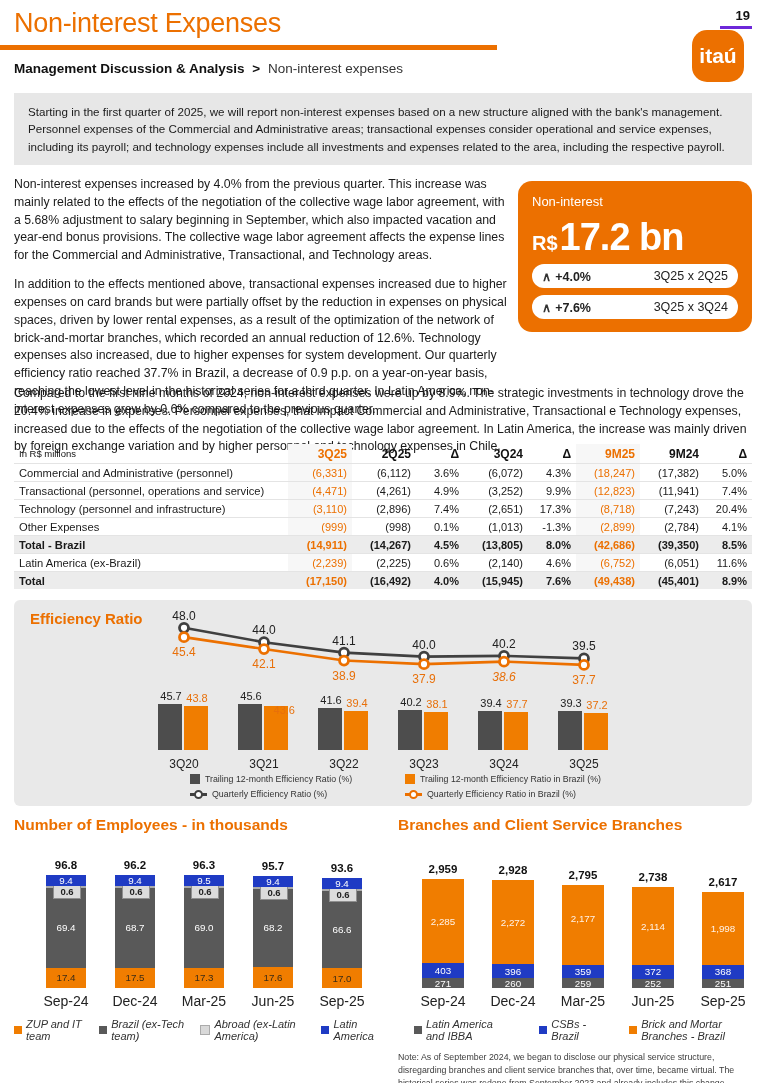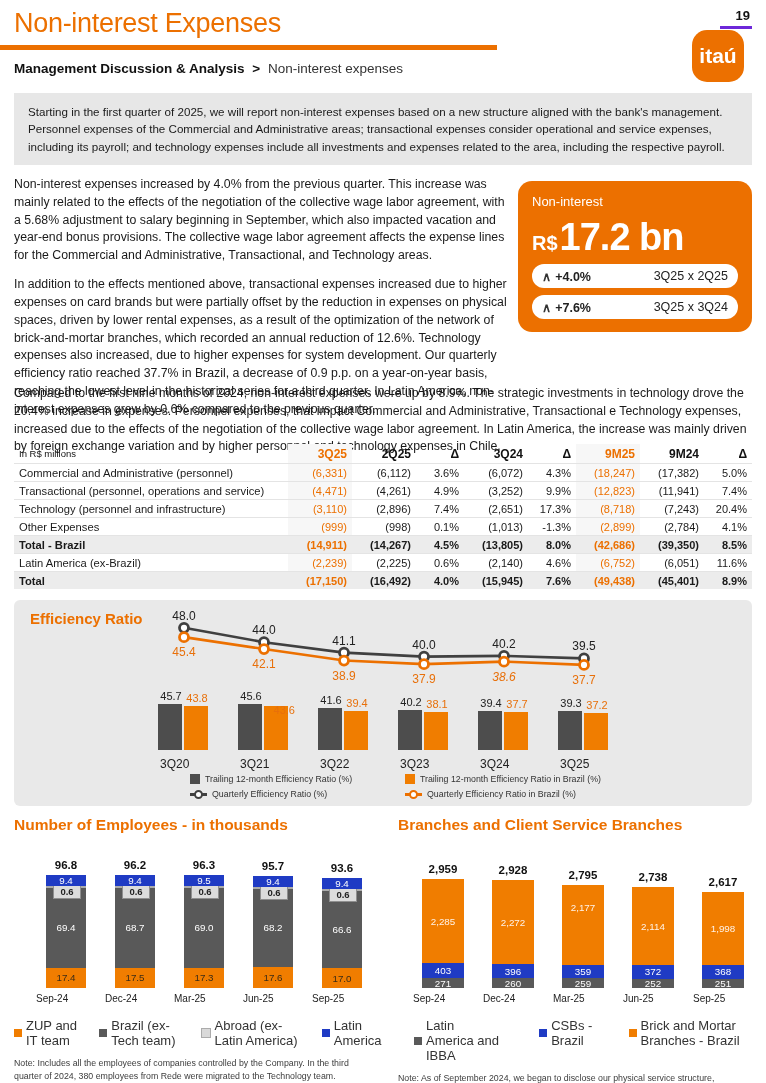--- a/index.html
+++ b/index.html
@@ -47,38 +47,38 @@
   tbody tr:last-child td{border-bottom:none;}
   
   .effbox{position:absolute;left:14px;top:600px;width:738px;height:206px;background:#E9E9E9;border-radius:6px;}
   .efftitle{position:absolute;left:16px;top:10px;font-size:15px;font-weight:bold;color:#EC7000;}
   #eff-chart{position:absolute;left:0;top:0;width:738px;height:206px;}
   .eff-lv{position:absolute;width:40px;text-align:center;font-size:12px;}
   .eff-lv.dark{color:#222;}
   .eff-lv.orange{color:#E8700A;}
   .eff-bar{position:absolute;}
   .eff-bl{position:absolute;width:36px;text-align:center;font-size:11px;}
-  .eff-cat{position:absolute;width:48px;text-align:left;font-size:12px;color:#222;}
+  .eff-cat{position:absolute;width:48px;text-align:center;font-size:12px;color:#222;}
   .eff-lg{position:absolute;display:flex;align-items:center;font-size:8.8px;color:#333;}
   .lg-sq{width:10px;height:10px;margin-right:5px;display:inline-block;flex:none;}
   .lg-line{position:relative;width:17px;height:3px;display:inline-block;margin-right:5px;flex:none;}
   .lg-dot{position:absolute;left:4px;top:-3px;width:5px;height:5px;background:#fff;border:2px solid;border-radius:50%;}
   
   .bsec{position:absolute;top:816px;}
   #bl{left:14px;width:368px;}
   #br{left:398px;width:356px;}
   .btitle{font-size:15.5px;font-weight:bold;color:#EC7000;margin:0 0 4px 0;}
   .bchart{position:relative;height:172px;}
   .seg{position:absolute;box-sizing:border-box;}
   .seglab{position:absolute;text-align:center;font-size:9.8px;}
   .segbox{position:absolute;width:26px;text-align:center;background:#DCDCDC;border:1px solid #8f8f8f;
           font-size:9.5px;font-weight:bold;color:#222;line-height:12px;}
   .totlab{position:absolute;width:60px;text-align:center;font-size:11.5px;font-weight:bold;color:#111;}
-  .catlab{position:absolute;width:60px;text-align:left;font-size:10px;color:#222;}
-  .blegend{display:flex;align-items:flex-start;gap:12px;margin-top:8px;font-size:13px;color:#333;}
+  .catlab{position:absolute;width:60px;text-align:center;font-size:14px;color:#222;}
+  .blegend{display:flex;align-items:flex-end;gap:12px;margin-top:8px;font-size:11px;color:#333;font-style:italic;}
   #br .blegend{gap:36px;padding-left:16px;}
   .lg-item{display:inline-flex;align-items:center;}
   .lg-tx{margin-left:4px;}
   .lg-sq2{width:8px;height:8px;display:inline-block;flex:none;}
   .bnote{margin-top:9px;font-size:8.8px;line-height:1.45;color:#3c3c3c;padding-right:8px;}
 </style>
 </head>
 <body>
 
 <div class="page">
@@ -379,21 +379,20 @@
         </span>
         <span class="lg-item">
           <span class="lg-sq2" style="background: rgb(217, 217, 217); border: 1px solid rgb(171, 171, 171);"></span>
           <span class="lg-tx">Abroad (ex-Latin America)</span>
         </span>
         <span class="lg-item">
           <span class="lg-sq2" style="background: rgb(31, 59, 196);"></span>
           <span class="lg-tx">Latin America</span>
         </span>
       </div>
-    <div class="bnote">Note: Includes all the employees of companies controlled by the Company. In the third quarter of 2024, 380 employees from Rede were migrated to the Technology team.</div>
   </div>
 
   <div class="bsec" id="br">
     <div class="btitle">Branches and Client Service Branches</div>
     <div class="bchart" id="br-chart">
         <div class="seg" style="left: 24px; width: 42px; top: 140.027px; height: 9.9728px; background: rgb(89, 89, 89);"></div>
         <div class="seglab" style="left: 24px; width: 42px; top: 139.514px; color: rgb(255, 255, 255);">271</div>
         <div class="seg" style="left: 24px; width: 42px; top: 125.197px; height: 14.8304px; background: rgb(31, 59, 196);"></div>
         <div class="seglab" style="left: 24px; width: 42px; top: 127.112px; color: rgb(255, 255, 255);">403</div>
         <div class="seg" style="left: 24px; width: 42px; top: 41.1088px; height: 84.088px; background: rgb(240, 125, 0);"></div>
@@ -406,21 +405,21 @@
         <div class="seglab" style="left: 94px; width: 42px; top: 127.646px; color: rgb(255, 255, 255);">396</div>
         <div class="seg" style="left: 94px; width: 42px; top: 42.2496px; height: 83.6096px; background: rgb(240, 125, 0);"></div>
         <div class="seglab" style="left: 94px; width: 42px; top: 78.5544px; color: rgb(255, 243, 232);">2,272</div>
         <div class="totlab" style="left: 85px; top: 26.2496px;">2,928</div>
         <div class="catlab" style="left: 85px; top: 155px;">Dec-24</div>
         <div class="seg" style="left: 164px; width: 42px; top: 140.469px; height: 9.5312px; background: rgb(89, 89, 89);"></div>
         <div class="seglab" style="left: 164px; width: 42px; top: 139.734px; color: rgb(255, 255, 255);">259</div>
         <div class="seg" style="left: 164px; width: 42px; top: 127.258px; height: 13.2112px; background: rgb(31, 59, 196);"></div>
         <div class="seglab" style="left: 164px; width: 42px; top: 128.363px; color: rgb(255, 255, 255);">359</div>
         <div class="seg" style="left: 164px; width: 42px; top: 47.144px; height: 80.1136px; background: rgb(240, 125, 0);"></div>
-        <div class="seglab" style="left: 164px; width: 42px; top: 64px; color: rgb(255, 243, 232);">2,177</div>
+        <div class="seglab" style="left: 164px; width: 42px; top: 75px; color: rgb(255, 243, 232);">2,177</div>
         <div class="totlab" style="left: 155px; top: 31.144px;">2,795</div>
         <div class="catlab" style="left: 155px; top: 155px;">Mar-25</div>
         <div class="seg" style="left: 234px; width: 42px; top: 140.726px; height: 9.2736px; background: rgb(89, 89, 89);"></div>
         <div class="seglab" style="left: 234px; width: 42px; top: 139.863px; color: rgb(255, 255, 255);">252</div>
         <div class="seg" style="left: 234px; width: 42px; top: 127.037px; height: 13.6896px; background: rgb(31, 59, 196);"></div>
         <div class="seglab" style="left: 234px; width: 42px; top: 128.382px; color: rgb(255, 255, 255);">372</div>
         <div class="seg" style="left: 234px; width: 42px; top: 49.2416px; height: 77.7952px; background: rgb(240, 125, 0);"></div>
         <div class="seglab" style="left: 234px; width: 42px; top: 82.6392px; color: rgb(255, 243, 232);">2,114</div>
         <div class="totlab" style="left: 225px; top: 33.2416px;">2,738</div>
         <div class="catlab" style="left: 225px; top: 155px;">Jun-25</div>

